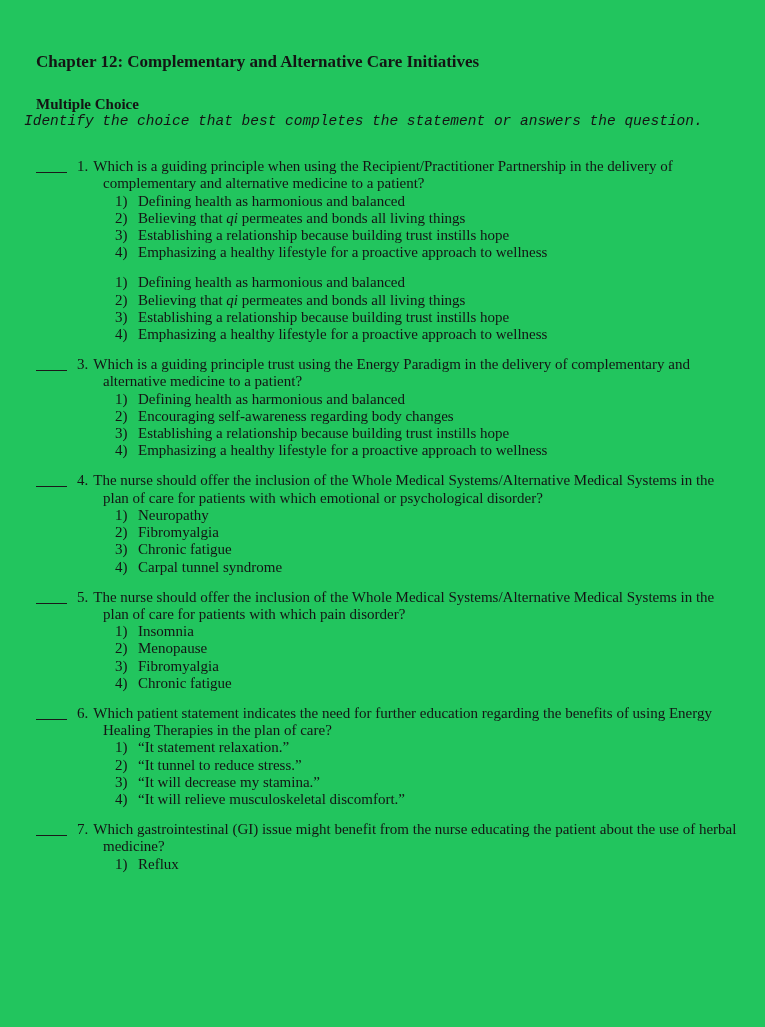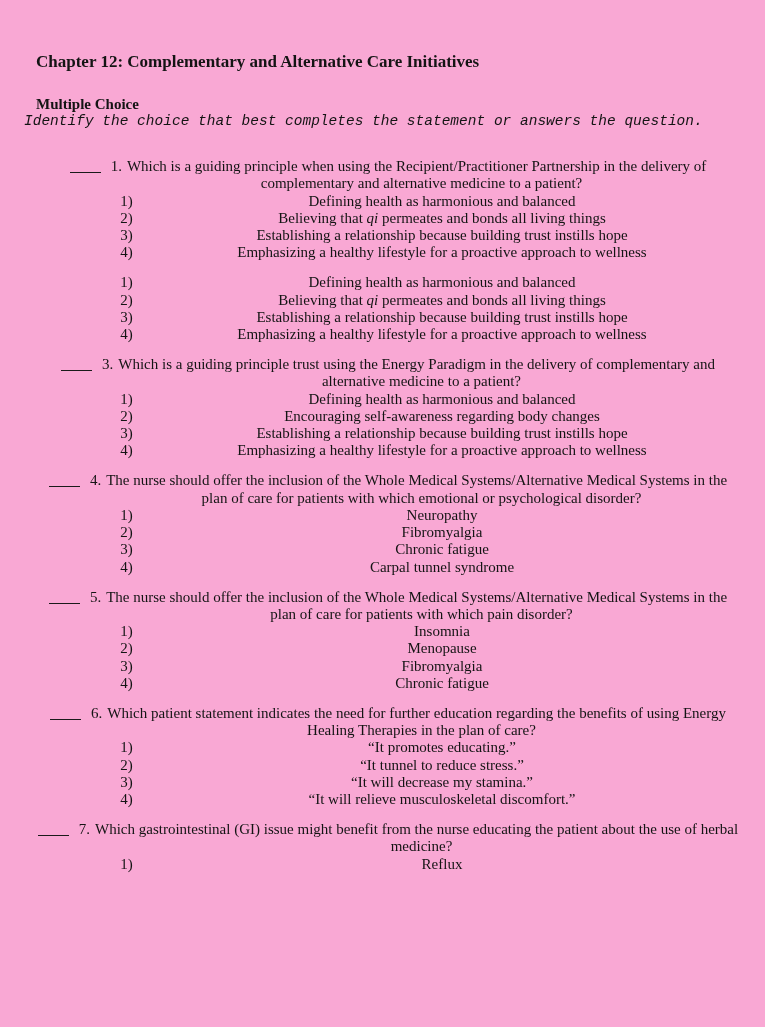--- a/index.html
+++ b/index.html
@@ -4,21 +4,21 @@
 <style>
   html, body {
     margin: 0;
     padding: 0;
     background: #ffffff;
   }
   .page {
     position: relative;
     width: 765px;
     height: 1027px;
-    background: #f9a8d4;
+    background: #22c55e;
     color: #141414;
     font-family: "Liberation Serif", "DejaVu Serif", serif;
     overflow: hidden;
     box-sizing: border-box;
   }
   .doc-title {
     margin: 52px 36px 0 36px;
     font-size: 17px;
     line-height: 20px;
     font-weight: bold;
@@ -31,21 +31,20 @@
   }
   .instructions {
     margin: 0 36px 0 24px;
     font-size: 14.5px;
     line-height: 17px;
     font-style: italic;
     font-family: Liberation Mono, monospace;
   }
   .questions {
     margin-top: 28px;
-    text-align: center;
   }
   .question {
     margin: 0 25px 12.5px 103px;
     font-size: 15px;
     line-height: 17.3px;
   }
   .qfirst {
     text-indent: -67px;
   }
   .blank {
@@ -62,21 +61,20 @@
   .option {
     display: flex;
     margin-left: 12px;
   }
   .opt-label {
     flex: none;
     width: 23px;
   }
   .opt-text {
     flex: 1;
-    margin-left: 6px;
   }
   .opt-text i, .qtext i {
     font-style: italic;
   }
 </style>
 </head>
 <body>
 
 <div class="page">
   <h1 class="doc-title">Chapter 12: Complementary and Alternative Care Initiatives</h1>
@@ -185,21 +183,21 @@
             <span class="opt-label">4)</span>
             <span class="opt-text">Chronic fatigue</span>
           </div>
         </div>
       </div>
       <div class="question">
         <div class="qfirst"><span class="blank"></span><span class="qnum">6.</span><span class="qtext">Which patient statement indicates the need for further education regarding the benefits of using Energy Healing Therapies in the plan of care?</span></div>
         <div class="options">
           <div class="option">
             <span class="opt-label">1)</span>
-            <span class="opt-text">“It promotes educating.”</span>
+            <span class="opt-text">“It statement relaxation.”</span>
           </div>
           <div class="option">
             <span class="opt-label">2)</span>
             <span class="opt-text">“It tunnel to reduce stress.”</span>
           </div>
           <div class="option">
             <span class="opt-label">3)</span>
             <span class="opt-text">“It will decrease my stamina.”</span>
           </div>
           <div class="option">

